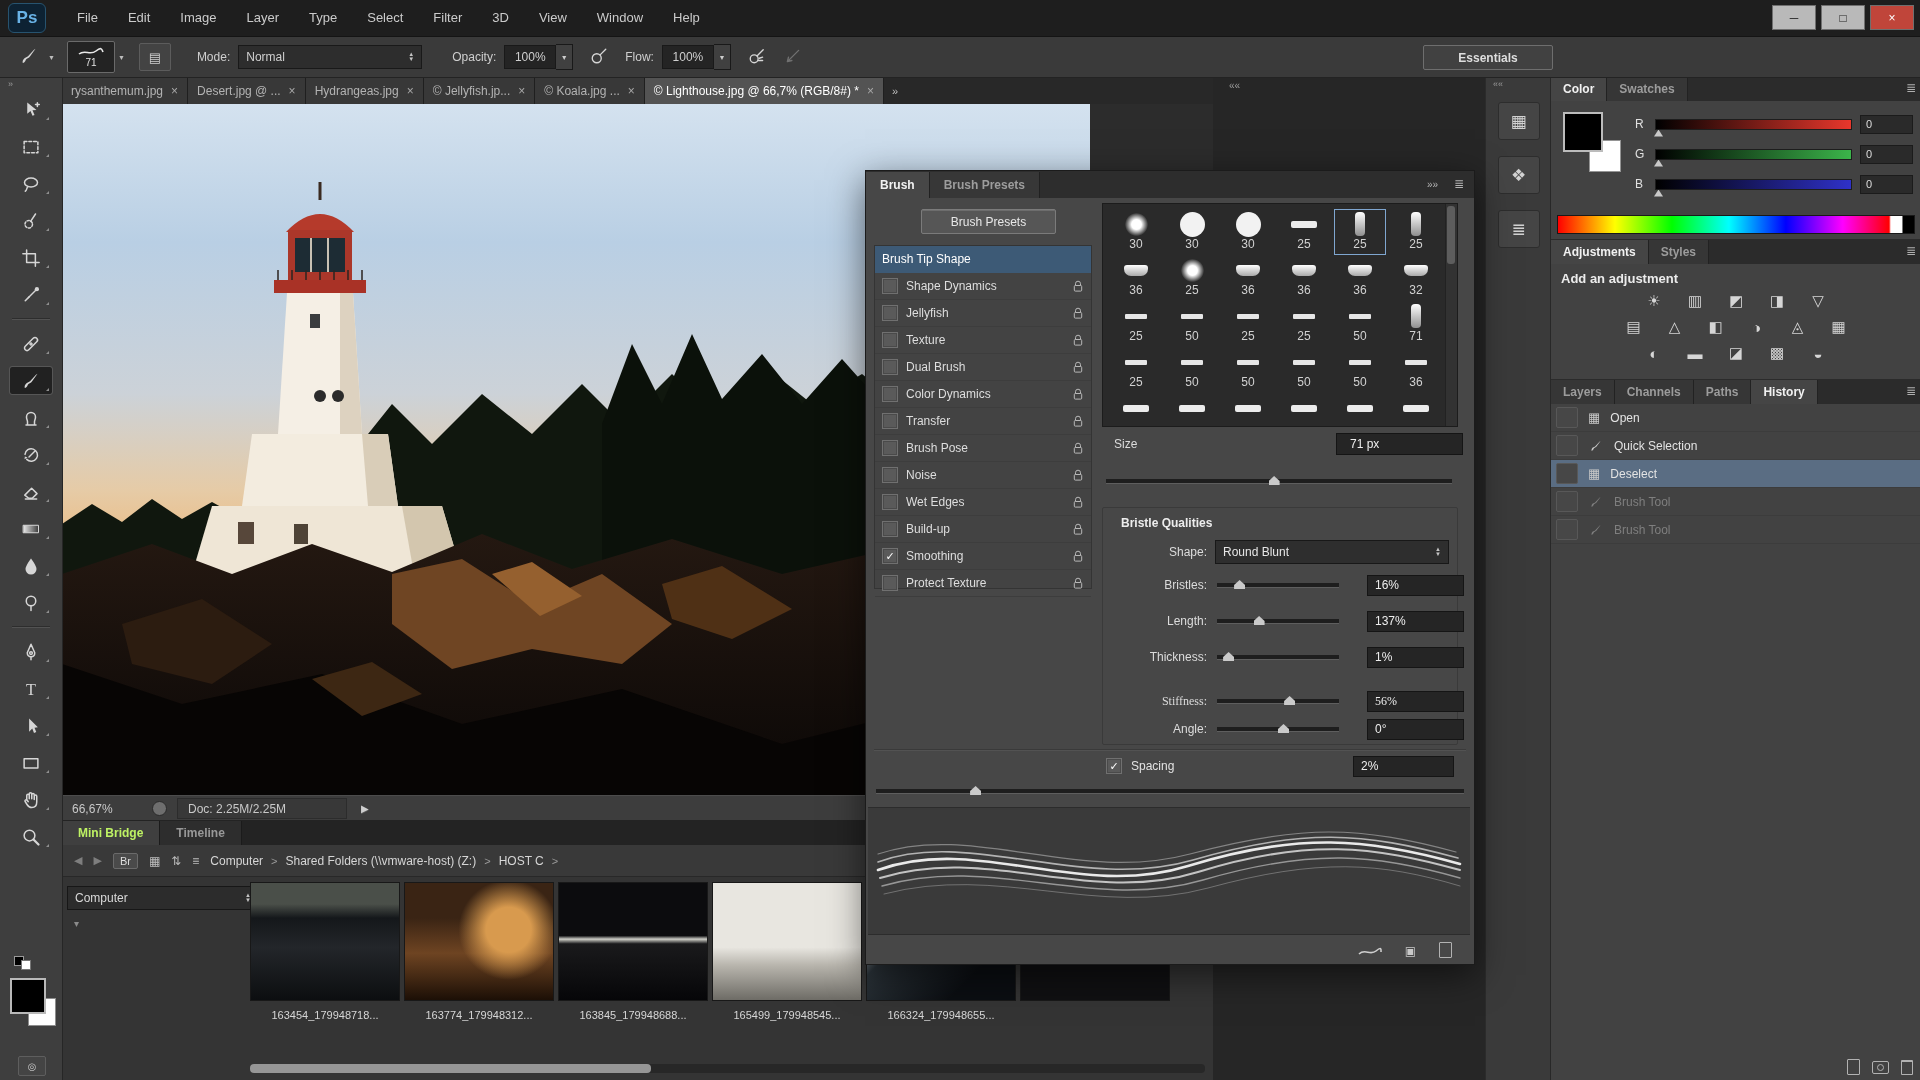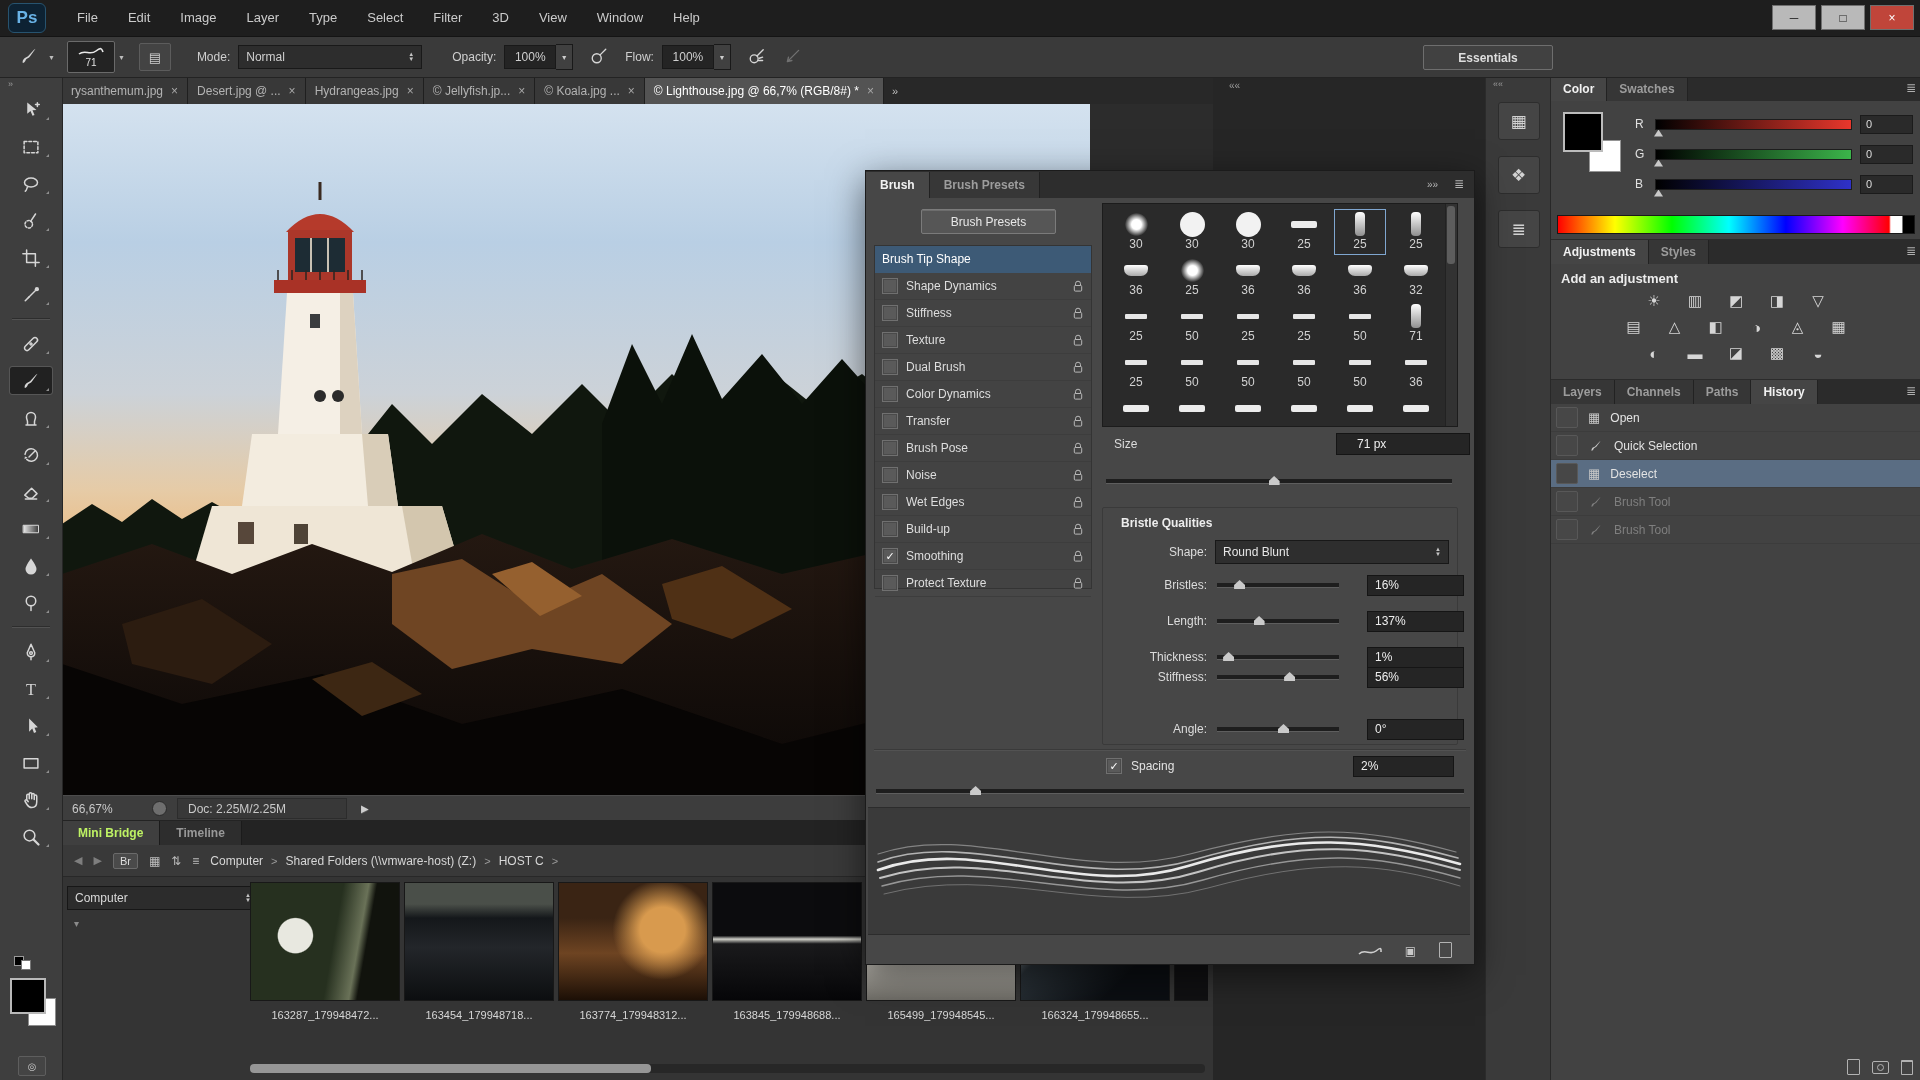--- a/index.html
+++ b/index.html
@@ -163,21 +163,21 @@
   .pt-soft{width:23px;height:23px;border-radius:50%;background:radial-gradient(circle,#fff 0 30%,rgba(255,255,255,0) 72%);}
   .pt-hard{width:25px;height:25px;border-radius:50%;background:#f2f2f2;}
   .pt-flat{width:26px;height:7px;background:#ececec;border-radius:2px;}
   .pt-fan{width:24px;height:11px;background:linear-gradient(#fff,#a9a9a9);border-radius:3px 3px 7px 7px;}
   .pt-bristle{width:10px;height:24px;background:linear-gradient(#fff,#8f8f8f);border-radius:4px;}
   .pt-dash{width:22px;height:5px;background:#e6e6e6;border-radius:1px;}
   .bp-grid-sb{position:absolute;right:0;top:0;width:11px;height:222px;background:#323232;border-left:1px solid #222;}
   .bp-grid-sb .th{margin:2px 1px;width:8px;height:58px;background:#5d5d5d;border-radius:3px;}
   .bp-size-label{position:absolute;left:248px;top:266px;font-size:12px;color:#dcdcdc;}
   .bp-size-val{position:absolute;left:470px;top:262px;width:112px;height:20px;background:#252525;border:1px solid #151515;
-    font-size:12px;color:#eee;display:flex;align-items:center;padding-left:20px;}
+    font-size:12px;color:#eee;display:flex;align-items:center;padding-left:13px;}
   .h-track{position:absolute;height:4px;background:#1e1e1e;box-shadow:0 1px 0 #5e5e5e;}
   .sl-thumb{position:absolute;top:-3px;width:11px;height:9px;background:#cacaca;clip-path:polygon(50% 0,100% 55%,100% 100%,0 100%,0 55%);}
   .bp-bristle-box{position:absolute;left:236px;top:336px;width:354px;height:236px;border:1px solid #3a3a3a;border-radius:2px;}
   .bb-title{position:absolute;left:18px;top:8px;font-size:12px;font-weight:bold;color:#ededed;}
   .bb-shape-row{position:absolute;left:0;top:32px;width:100%;display:flex;align-items:center;}
   .bb-label{width:104px;text-align:right;font-size:12px;color:#dcdcdc;flex:none;}
   .bb-dd{margin-left:8px;width:218px;height:22px;background:#2e2e2e;border:1px solid #181818;display:flex;align-items:center;
     justify-content:space-between;padding:0 7px;font-size:12px;color:#e6e6e6;}
   .bb-slider-row{position:absolute;left:0;width:100%;display:flex;align-items:center;height:22px;}
   .bb-track{margin-left:10px;width:122px;height:4px;background:#1e1e1e;box-shadow:0 1px 0 #5e5e5e;position:relative;flex:none;}
@@ -515,24 +515,20 @@
       </span>
   </div>
   <div class="mb-side-select">
     <span>Computer</span>
     <span class="updown">▲
 ▼</span>
   </div>
   <span class="mb-side-mark">▾</span>
   <div class="mb-files" id="mb-files">
       <div class="file-cell">
-        <div class="thumb t1"></div>
-        <div class="file-name">163287_179948472...</div>
-      </div>
-      <div class="file-cell">
         <div class="thumb t2"></div>
         <div class="file-name">163454_179948718...</div>
       </div>
       <div class="file-cell">
         <div class="thumb t3"></div>
         <div class="file-name">163774_179948312...</div>
       </div>
       <div class="file-cell">
         <div class="thumb t4"></div>
         <div class="file-name">163845_179948688...</div>
@@ -710,21 +706,21 @@
         <span>Shape Dynamics</span>
         <span class="bp-lock">
           <svg width="12" height="13" viewBox="0 0 12 13">
             <path d="M3.5 5.5 V3.7 A2.5 2.5 0 0 1 8.5 3.7 V5.5" fill="none" stroke="#b8b8b8"></path>
             <rect x="2.3" y="5.5" width="7.4" height="5.6" rx="1" fill="none" stroke="#b8b8b8"></rect>
           </svg>
         </span>
       </div>
       <div class="bp-row">
         <span class="bp-cb"></span>
-        <span>Stiffness</span>
+        <span>Jellyfish</span>
         <span class="bp-lock">
           <svg width="12" height="13" viewBox="0 0 12 13">
             <path d="M3.5 5.5 V3.7 A2.5 2.5 0 0 1 8.5 3.7 V5.5" fill="none" stroke="#b8b8b8"></path>
             <rect x="2.3" y="5.5" width="7.4" height="5.6" rx="1" fill="none" stroke="#b8b8b8"></rect>
           </svg>
         </span>
       </div>
       <div class="bp-row">
         <span class="bp-cb"></span>
         <span>Texture</span>
@@ -1041,21 +1037,21 @@
           </div>
           <div class="bb-val">137%</div>
         </div>
         <div class="bb-slider-row" style="top: 138px;">
           <span class="bb-label">Thickness:</span>
           <div class="bb-track">
             <div class="sl-thumb" style="left: 5%;"></div>
           </div>
           <div class="bb-val">1%</div>
         </div>
-        <div class="bb-slider-row" style="top: 158px;">
+        <div class="bb-slider-row" style="top: 182px; font-family: Liberation Serif, serif;">
           <span class="bb-label">Stiffness:</span>
           <div class="bb-track">
             <div class="sl-thumb" style="left: 55%;"></div>
           </div>
           <div class="bb-val">56%</div>
         </div>
         <div class="bb-slider-row" style="top: 210px;">
           <span class="bb-label">Angle:</span>
           <div class="bb-track">
             <div class="sl-thumb" style="left: 50%;"></div>

